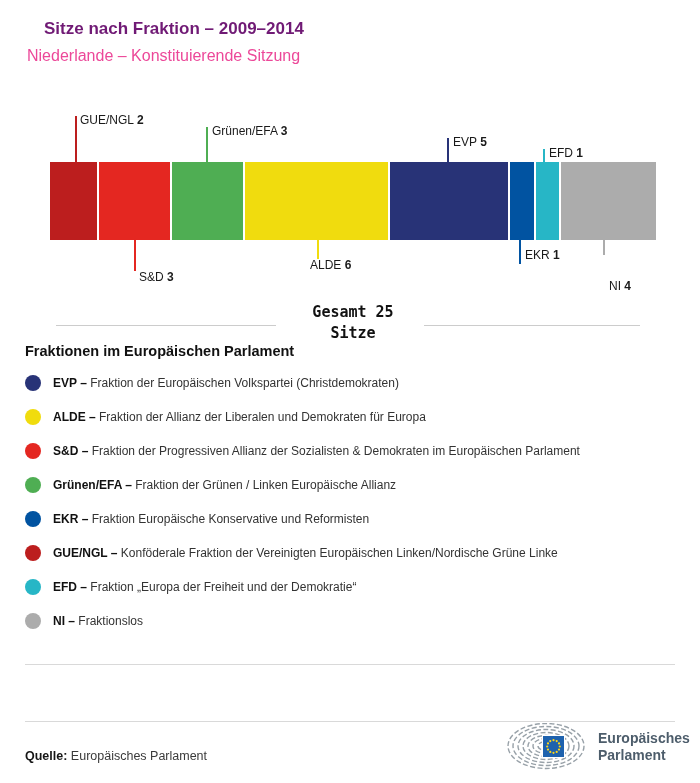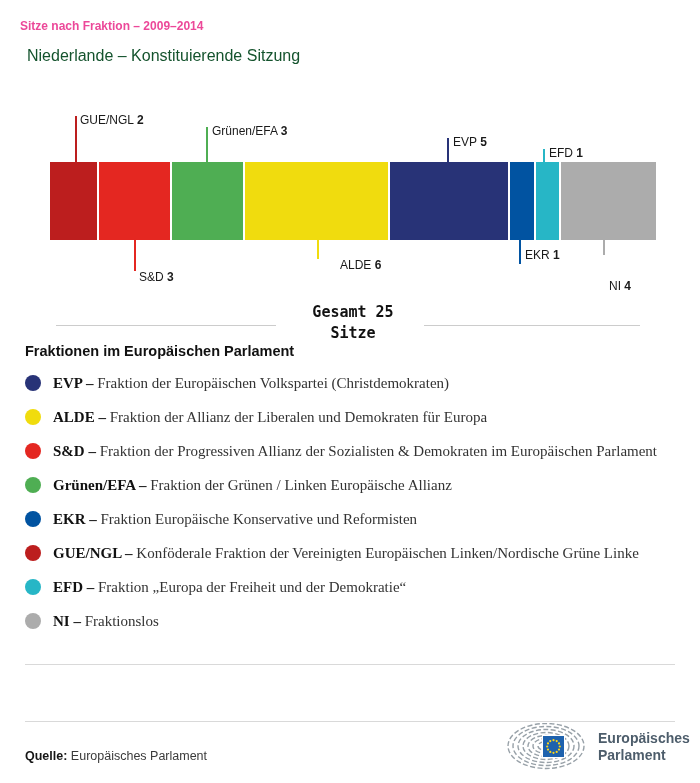--- a/index.html
+++ b/index.html
@@ -1,22 +1,22 @@
 <!DOCTYPE html>
 <html><head>
 <meta charset="utf-8">
 <style>
   html,body{margin:0;padding:0;background:#fff;}
   .page{
     position:relative;width:700px;height:783px;background:#ffffff;overflow:hidden;
     font-family:"Liberation Sans","DejaVu Sans",sans-serif;color:#161616;
   }
   
-  .title{position:absolute;left:20px;top:19px;font-size:12px;font-weight:bold;color:#ec4899;}
-  .subtitle{position:absolute;left:27px;top:47px;font-size:16px;font-weight:normal;color:#14532d;}
+  .title{position:absolute;left:44px;top:19px;font-size:17px;font-weight:bold;color:#701a75;}
+  .subtitle{position:absolute;left:27px;top:47px;font-size:16px;font-weight:normal;color:#ec4899;}
   
   .seat-bar{position:absolute;left:50px;top:162px;width:606px;height:78px;display:flex;}
   .seg{height:100%;}
   .seg:not(:last-child){margin-right:2px;}
   .callout-line{position:absolute;width:2px;}
   .callout-label{position:absolute;font-size:12px;line-height:13px;color:#1a1a1a;white-space:nowrap;}
   .callout-label b{font-weight:bold;}
   
   .total-rule{position:absolute;top:325px;height:1px;background:#cccccc;}
   .total-rule.left{left:56px;width:220px;}
@@ -25,21 +25,21 @@
     position:absolute;left:281px;top:302px;width:144px;text-align:center;
     font-family:"DejaVu Sans Mono","Liberation Mono",monospace;font-weight:bold;
     font-size:15px;line-height:21px;color:#111;
   }
   
   .legend{position:absolute;left:25px;top:343px;width:660px;}
   .legend-heading{font-size:14.5px;font-weight:bold;color:#111;margin:0;}
   .legend-rows{margin-top:7px;}
   .legend-row{display:flex;align-items:center;height:34px;}
   .dot{width:16px;height:16px;border-radius:50%;margin-right:12px;flex:none;}
-  .legend-text{font-size:15px;color:#333333;white-space:nowrap;font-family:Liberation Serif, serif;}
+  .legend-text{font-size:12px;color:#333333;white-space:nowrap;}
   .legend-text b{color:#111111;font-weight:bold;}
   
   .rule{position:absolute;left:25px;width:650px;height:1px;background:#d9d9d9;}
   .rule.top{top:664px;}
   .rule.bottom{top:721px;}
   .footnote{position:absolute;left:26px;top:674px;width:648px;font-size:12px;line-height:17px;color:#4f4f4f;}
   
   .source{position:absolute;left:25px;top:749px;font-size:12.5px;color:#3a3a3a;}
   .source b{color:#161616;font-weight:bold;margin-top:16px;}
   
@@ -70,21 +70,21 @@
     </div>
 
   <div>
       <div class="callout-line" style="left: 75px; top: 116px; height: 46px; background: rgb(188, 30, 30);"></div>
       <div class="callout-label" style="left: 80px; top: 114px;"><span>GUE/NGL </span><b>2</b></div>
       <div class="callout-line" style="left: 134px; top: 240px; height: 31px; background: rgb(228, 39, 33);"></div>
       <div class="callout-label" style="left: 139px; top: 271px;"><span>S&amp;D </span><b>3</b></div>
       <div class="callout-line" style="left: 206px; top: 127px; height: 35px; background: rgb(79, 174, 83);"></div>
       <div class="callout-label" style="left: 212px; top: 125px;"><span>Grünen/EFA </span><b>3</b></div>
       <div class="callout-line" style="left: 317px; top: 240px; height: 19px; background: rgb(240, 220, 14);"></div>
-      <div class="callout-label" style="left: 340px; top: 259px;"><span>ALDE </span><b>6</b></div>
+      <div class="callout-label" style="left: 310px; top: 259px;"><span>ALDE </span><b>6</b></div>
       <div class="callout-line" style="left: 447px; top: 138px; height: 24px; background: rgb(40, 51, 119);"></div>
       <div class="callout-label" style="left: 453px; top: 136px;"><span>EVP </span><b>5</b></div>
       <div class="callout-line" style="left: 519px; top: 240px; height: 24px; background: rgb(1, 83, 161);"></div>
       <div class="callout-label" style="left: 525px; top: 249px;"><span>EKR </span><b>1</b></div>
       <div class="callout-line" style="left: 543px; top: 149px; height: 13px; background: rgb(39, 182, 198);"></div>
       <div class="callout-label" style="left: 549px; top: 147px;"><span>EFD </span><b>1</b></div>
       <div class="callout-line" style="left: 603px; top: 240px; height: 15px; background: rgb(172, 172, 172);"></div>
       <div class="callout-label" style="left: 609px; top: 239px; margin-top: 41px;"><span>NI </span><b>4</b></div>
     </div>
 

